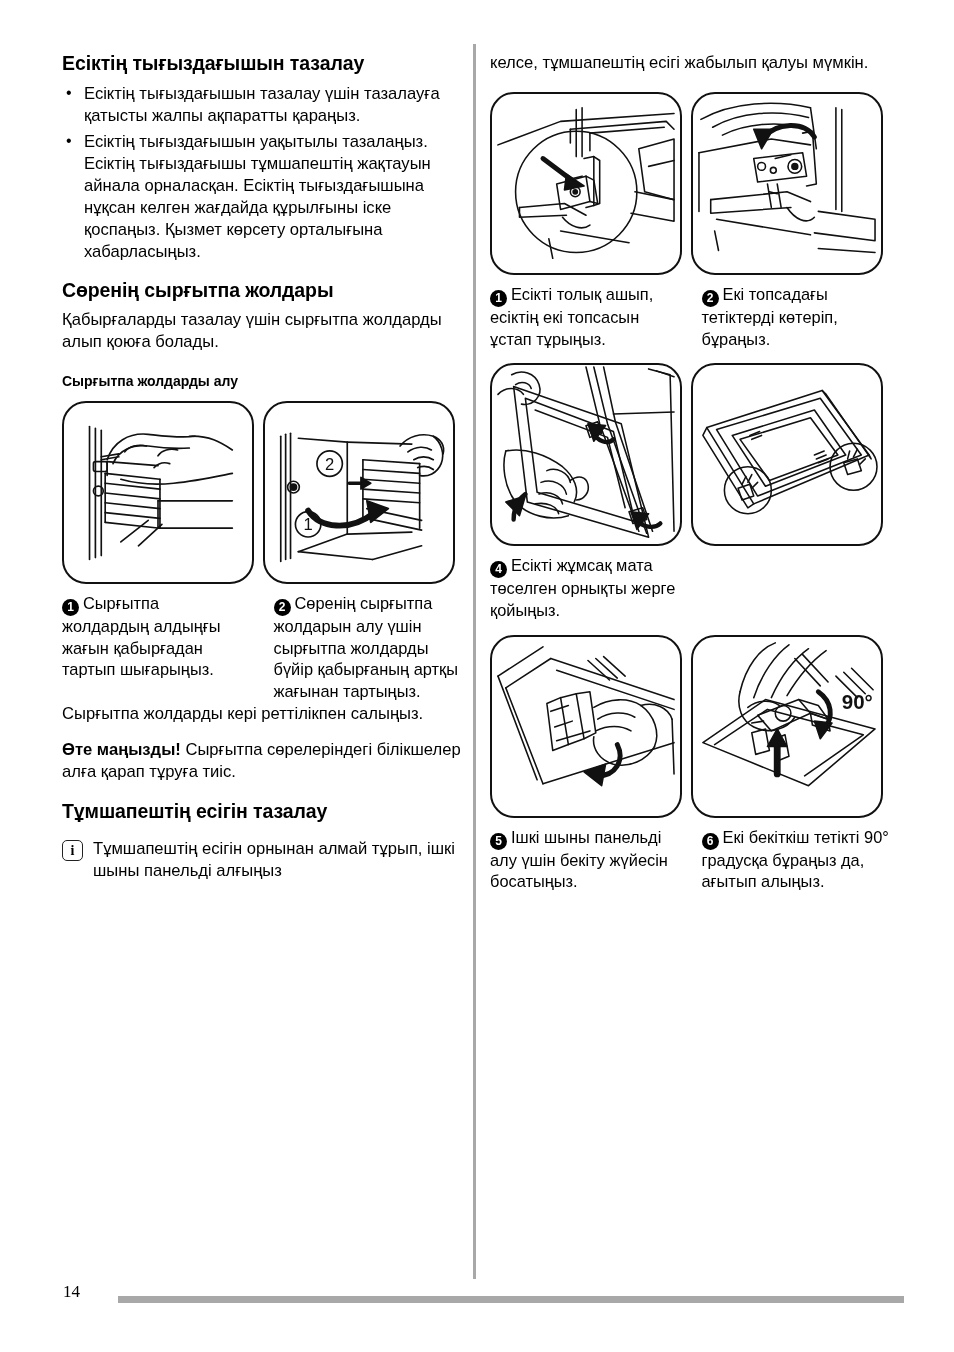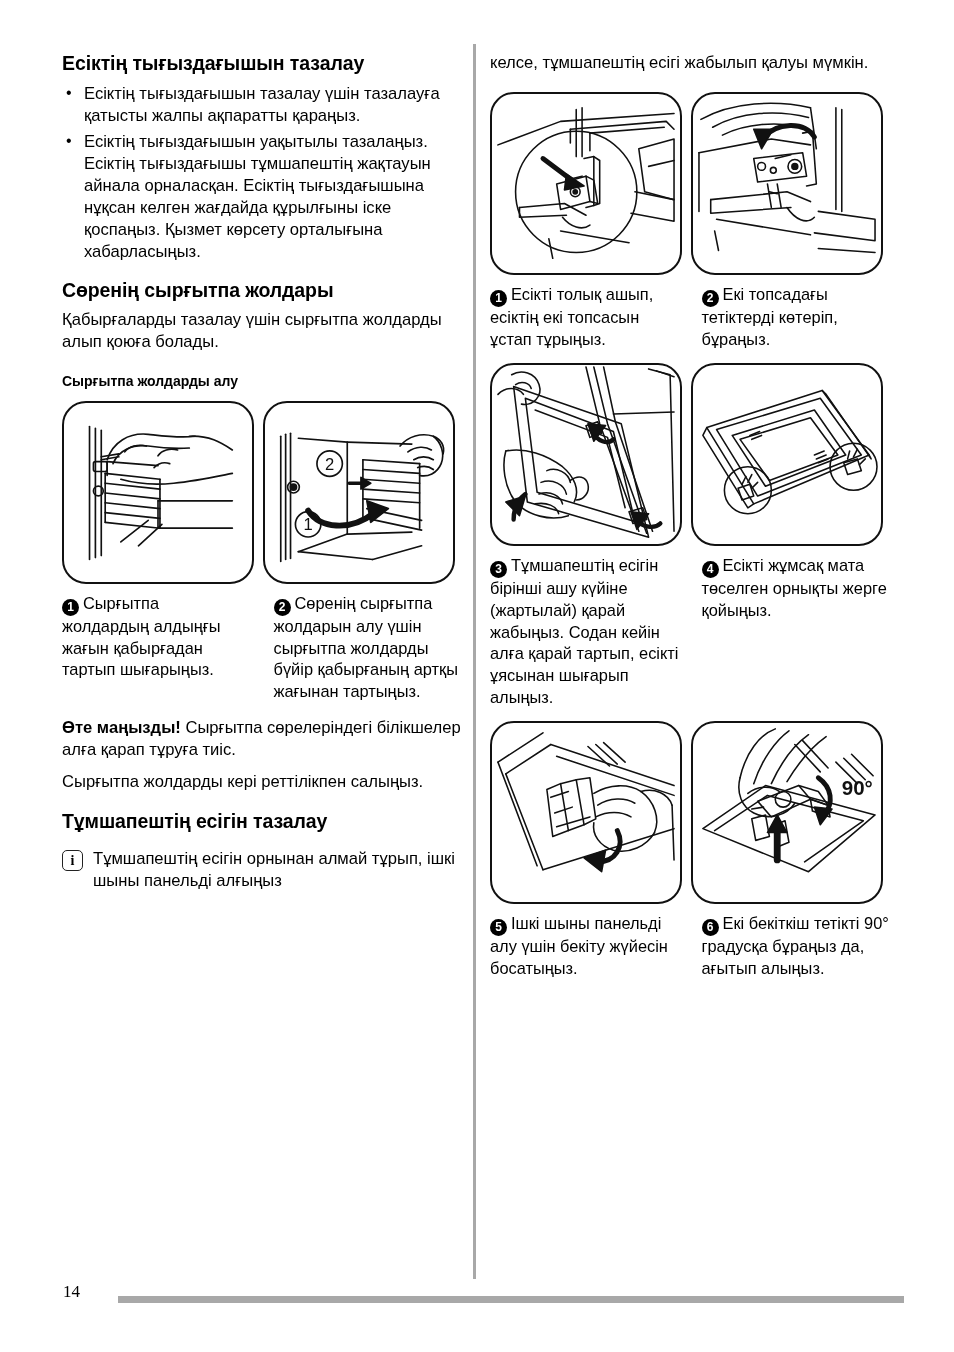--- a/index.html
+++ b/index.html
@@ -276,25 +276,25 @@
       <div class="cap-row">
         <div class="cap">
           <span class="badge">1</span><span>Сырғытпа жолдардың алдыңғы жағын қабырғадан тартып шығарыңыз.</span>
         </div>
         <div class="cap">
           <span class="badge">2</span><span>Сөренің сырғытпа жолдарын алу үшін сырғытпа жолдарды бүйір қабырғаның артқы жағынан тартыңыз.</span>
         </div>
       </div>
 
 
+      <p class="body">Сырғытпа жолдарды кері реттілікпен салыңыз.</p>
+
       <p class="body" style="margin-top:14px;">
         <span class="strong">Өте маңызды!</span><span> Сырғытпа сөрелеріндегі білікшелер алға қарап тұруға тиіс.</span>
       </p>
-
-      <p class="body">Сырғытпа жолдарды кері реттілікпен салыңыз.</p>
 
       <h2 class="sec-title" style="margin-top:18px;">Тұмшапештің есігін тазалау</h2>
 
 
       <div class="note">
         <div class="note-icon">i</div>
         <div class="note-text">Тұмшапештің есігін орнынан алмай тұрып, ішкі шыны панельді алғыңыз</div>
       </div>
 
     </div>
@@ -459,23 +459,20 @@
             <path d="M154 100 L168 96 L172 108 L158 112 Z"></path>
             <path d="M158 96 L160 88"></path>
             <path d="M164 94 L168 86"></path>
             <path d="M170 102 L176 96"></path>
           </svg>
         </div>
       </div>
 
       <div class="cap-row">
         <div class="cap">
-          <span class="badge">3</span><span>Тұмшапештің есігін бірінші ашу күйіне (жартылай) қарай жабыңыз. Содан кейін алға қарай тартып, есікті ұясынан шығарып алыңыз.</span>
-        </div>
-        <div class="cap">
           <span class="badge">4</span><span>Есікті жұмсақ мата төселген орнықты жерге қойыңыз.</span>
         </div>
       </div>
 
       <div class="fig-row" style="margin-top:13px;">
 
         <div class="fig-box">
           <svg viewBox="0 0 192 183" fill="none" stroke="#111" stroke-width="1.6" stroke-linecap="round" stroke-linejoin="round">
 
             <path d="M6 40 L52 10"></path>

